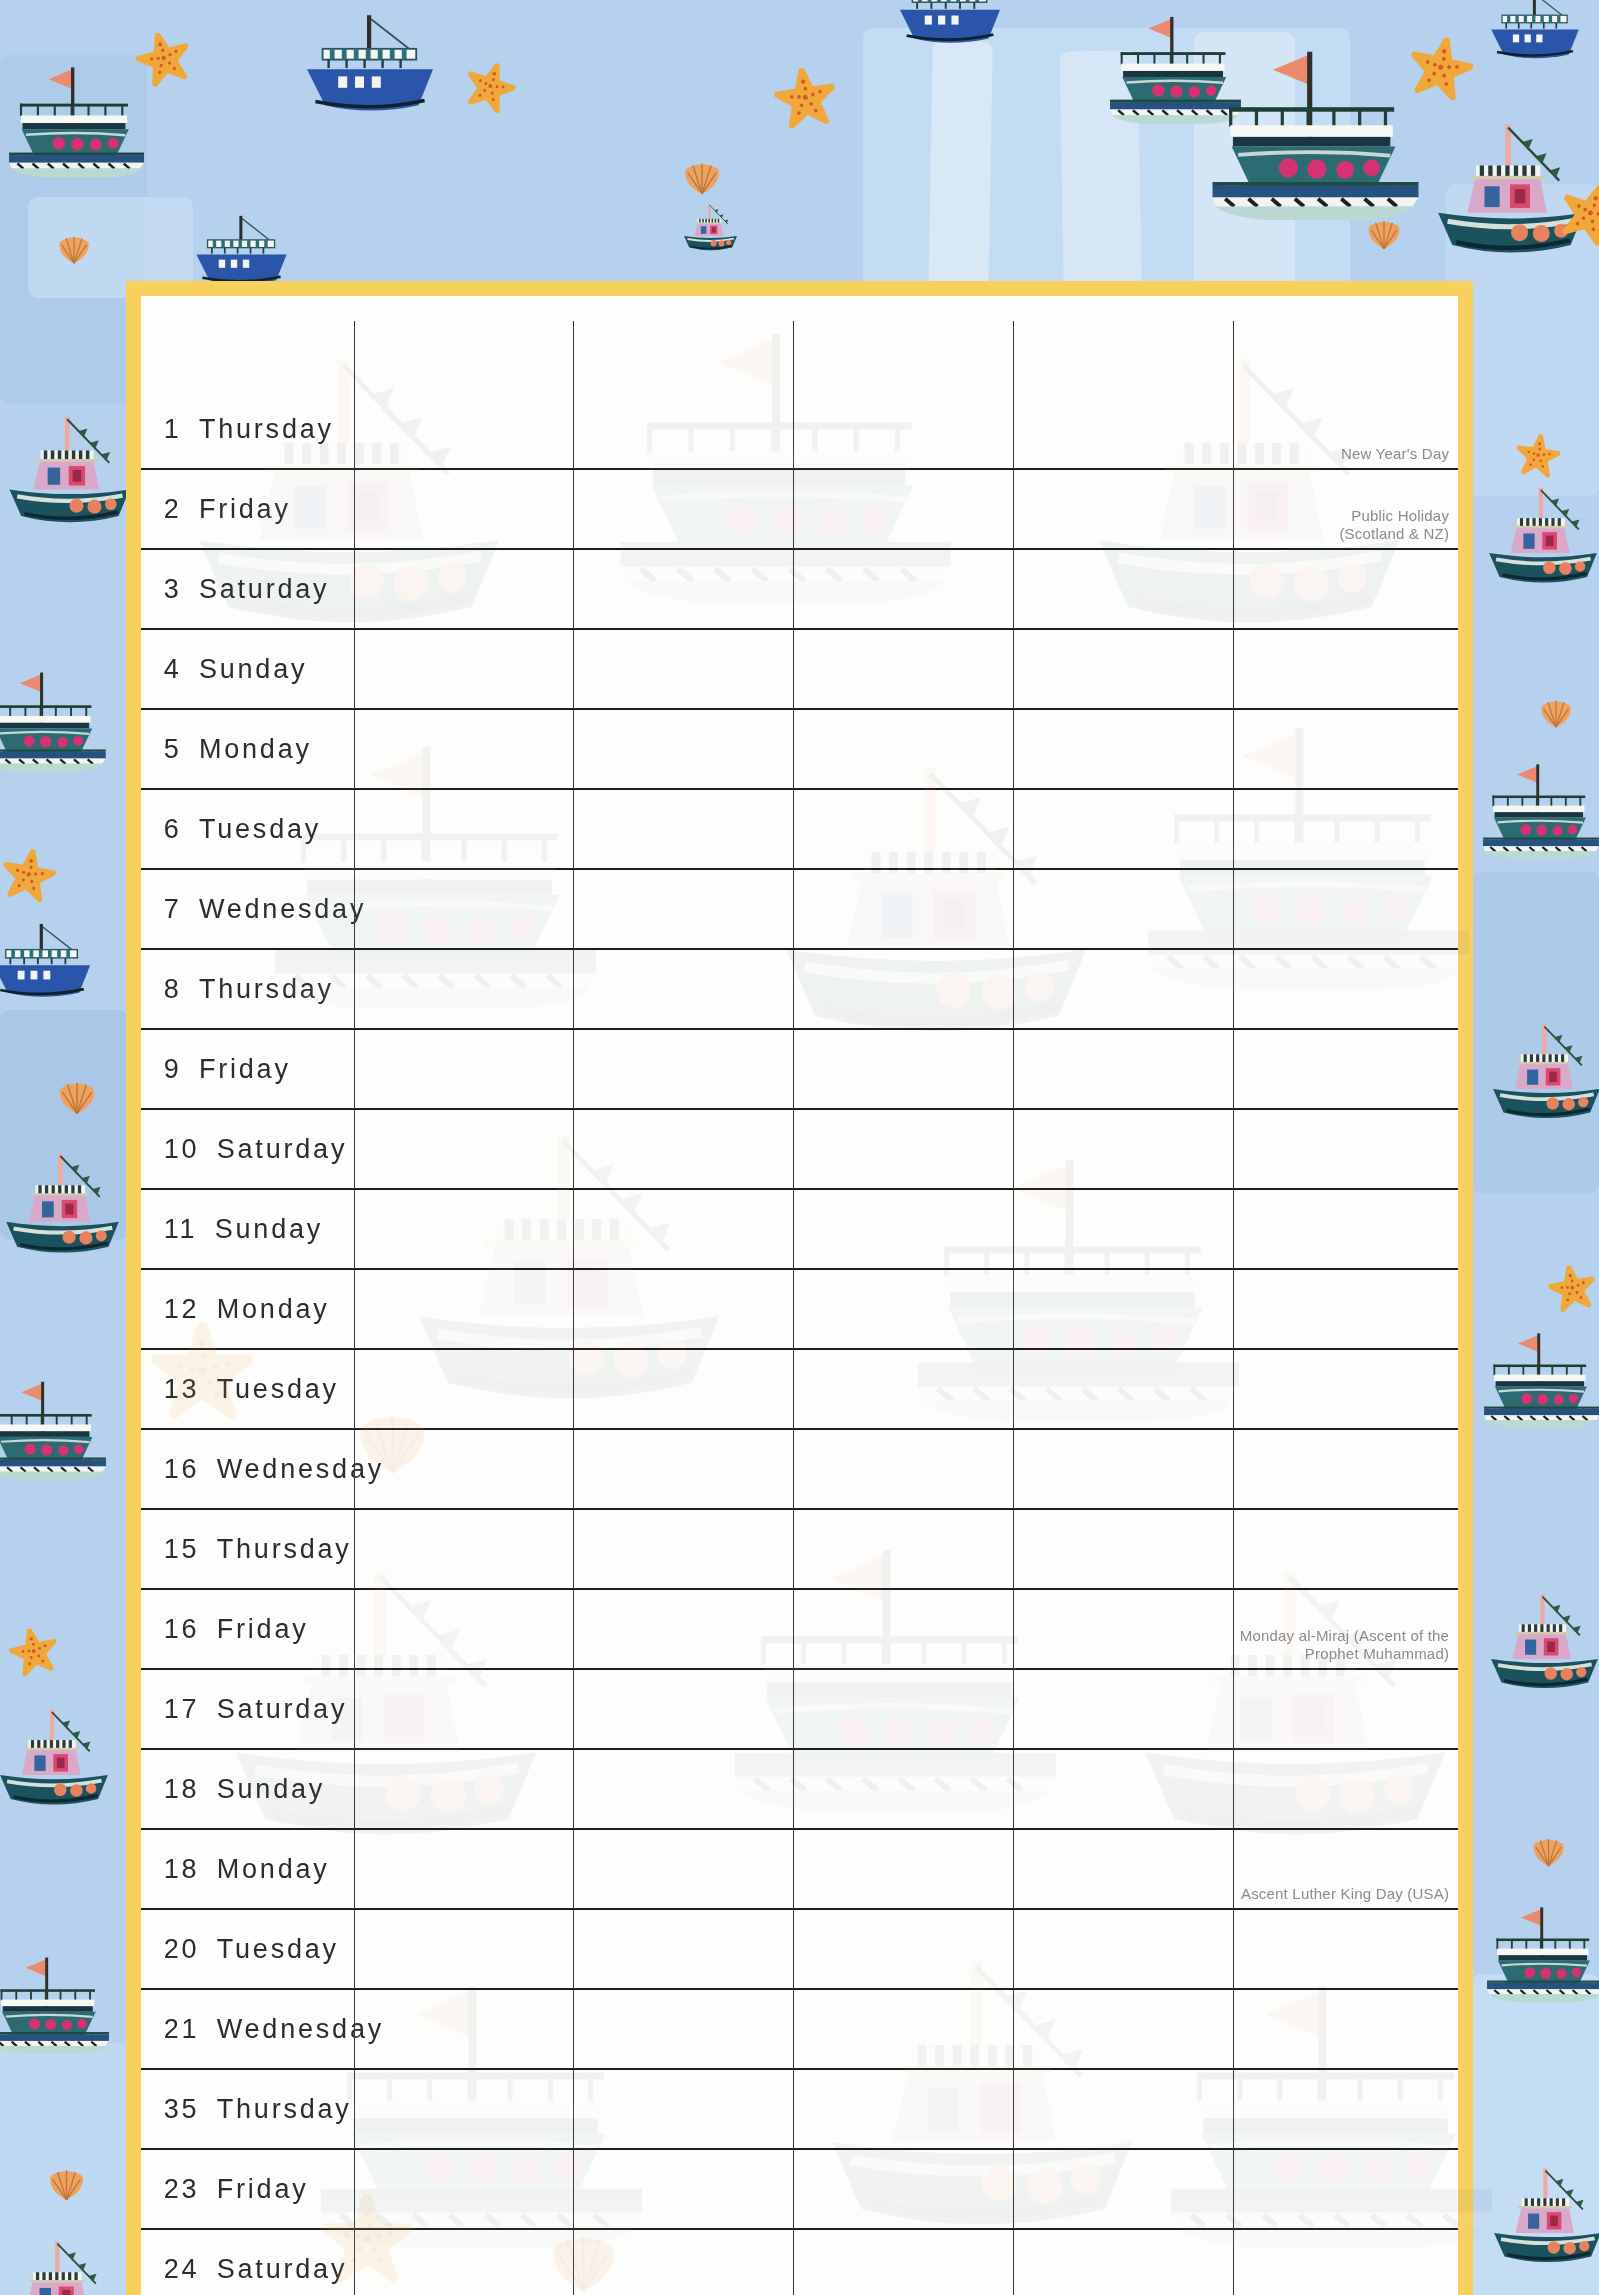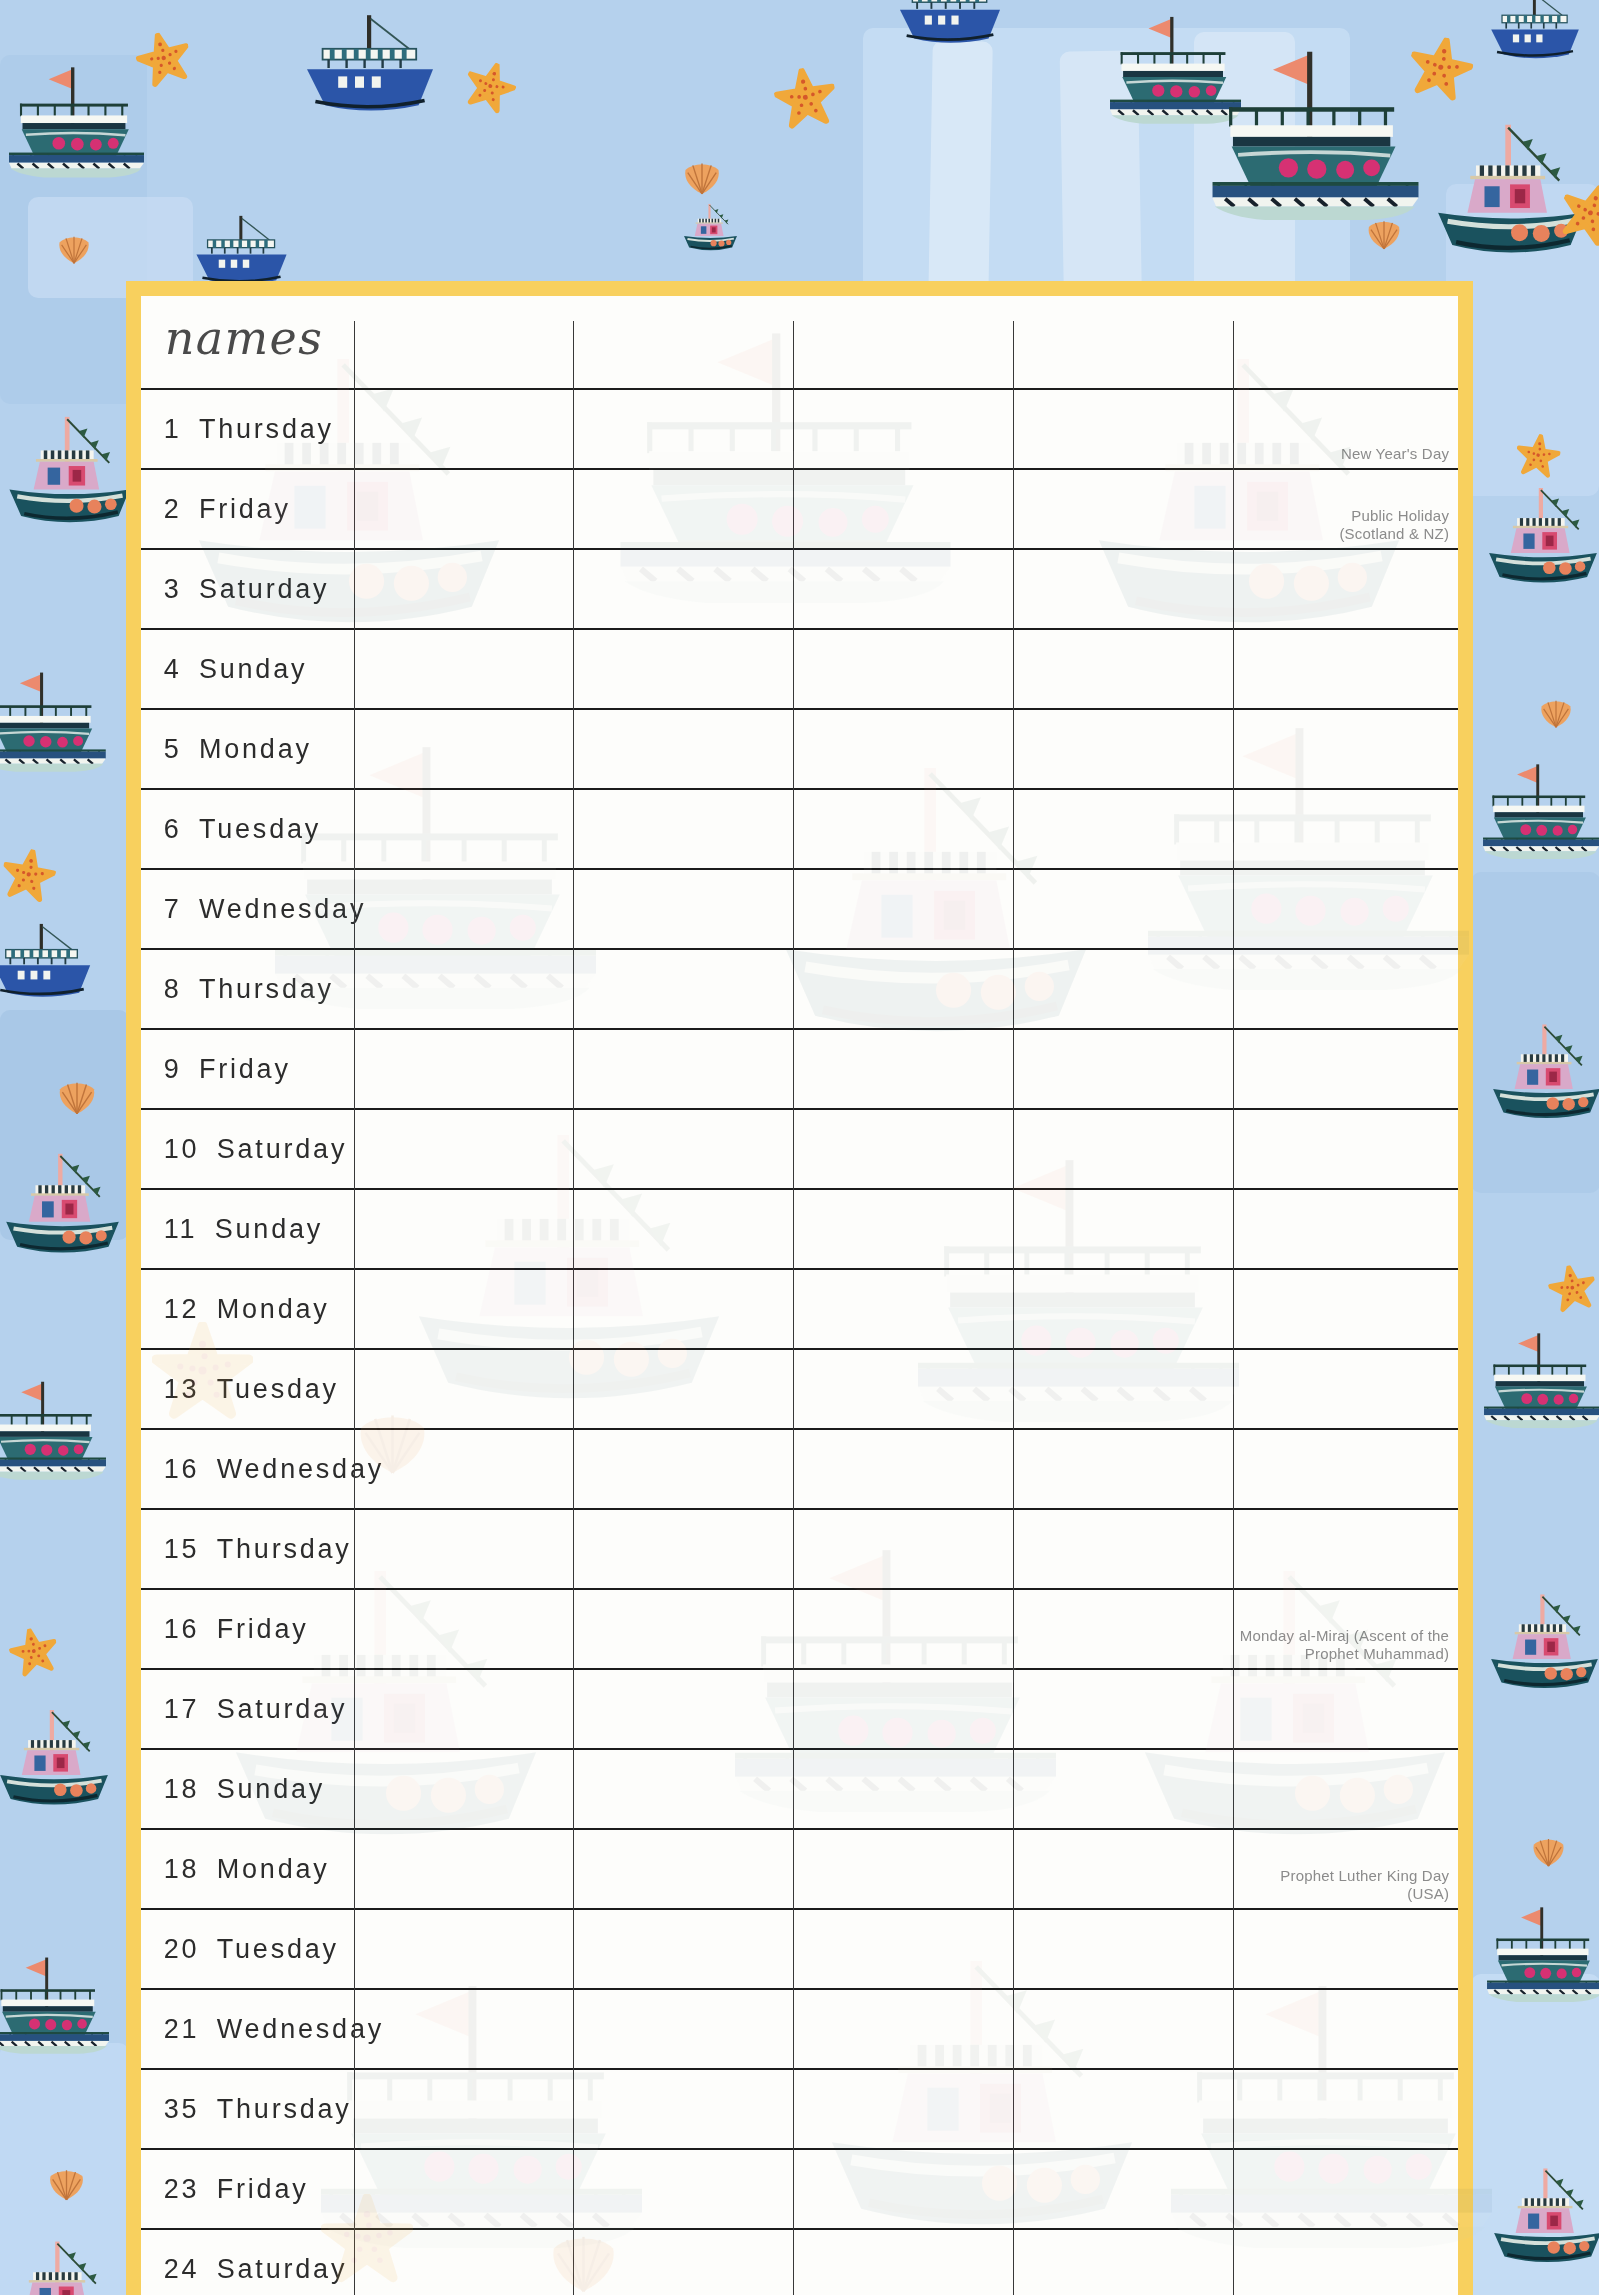--- a/index.html
+++ b/index.html
@@ -193,23 +193,20 @@
       <div class="patch" style="left: 1471px; top: 872px; width: 129px; height: 321px; background: rgb(165, 197, 230); opacity: 0.5; transform: rotate(0deg);"></div>
       <div class="patch" style="left: 1471px; top: 1974px; width: 129px; height: 367px; background: rgb(207, 227, 248); opacity: 0.6; transform: rotate(0deg);"></div>
       <div class="patch" style="left: 27.5px; top: 197px; width: 165px; height: 101px; background: rgb(201, 221, 244); opacity: 0.7; transform: rotate(0deg);"></div>
     </div>
 
   <div id="decor"></div>
 
 
   <section class="panel" id="main-panel">
     <div class="sheet">
-      <div class="header">
-        <span class="names-label">names</span>
-      </div>
       <div id="rows">
           <div class="row">
     <div class="daylabel">
       <span class="num">1</span>
       <span class="wd">Thursday</span>
     </div>
     <div class="cell" style="left:213px;width:220px"></div>
     <div class="cell" style="left:432px;width:220px"></div>
     <div class="cell" style="left:652px;width:220px"></div>
     <div class="cell" style="left:872px;width:220px"></div>
@@ -425,21 +422,21 @@
           <div class="row">
     <div class="daylabel">
       <span class="num">18</span>
       <span class="wd">Monday</span>
     </div>
     <div class="cell" style="left:213px;width:220px"></div>
     <div class="cell" style="left:432px;width:220px"></div>
     <div class="cell" style="left:652px;width:220px"></div>
     <div class="cell" style="left:872px;width:220px"></div>
     <div class="cell" style="left:1092px;width:218px"></div>
-    <div class="holiday">Prophet Luther King Day (USA)</div>
+    <div class="holiday">Ascent Luther King Day (USA)</div>
   </div>
           <div class="row">
     <div class="daylabel">
       <span class="num">20</span>
       <span class="wd">Tuesday</span>
     </div>
     <div class="cell" style="left:213px;width:220px"></div>
     <div class="cell" style="left:432px;width:220px"></div>
     <div class="cell" style="left:652px;width:220px"></div>
     <div class="cell" style="left:872px;width:220px"></div>

